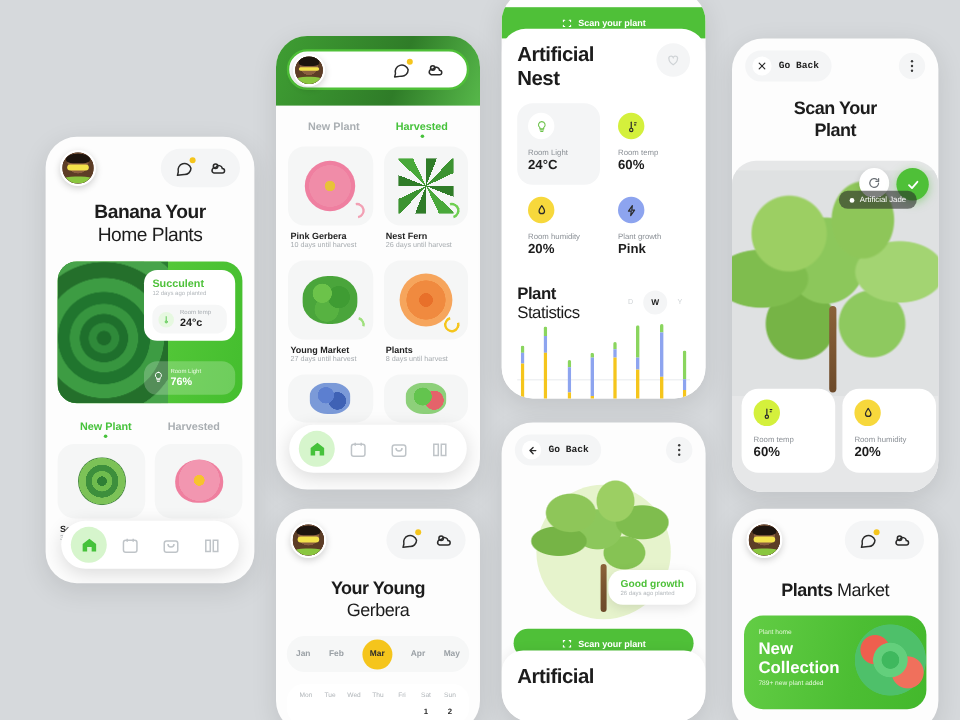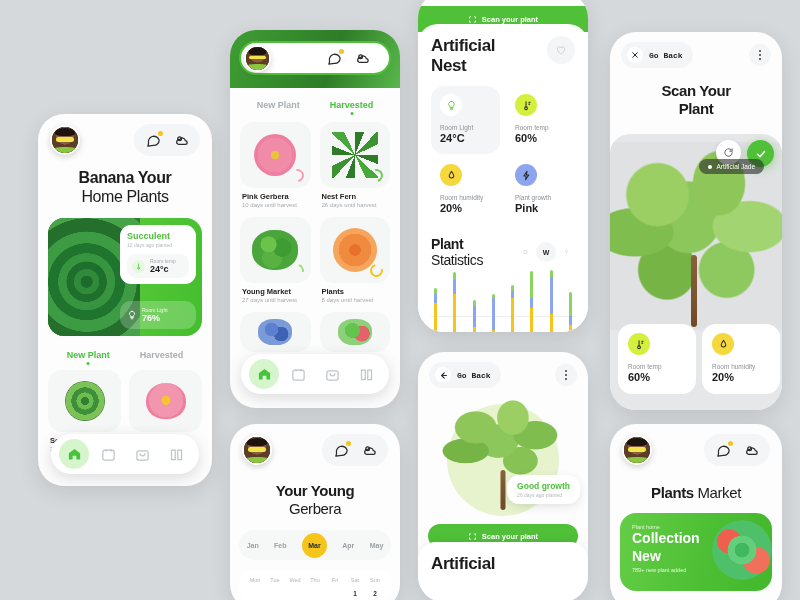--- a/index.html
+++ b/index.html
@@ -709,22 +709,22 @@
 
   <div style="text-align:center; font-size:15px; color:#1c1c1c; letter-spacing:-.4px; margin-top:14px;">
     <span style="font-weight:700;">Plants</span>
     <span style="font-weight:400;">Market</span>
   </div>
 
   <div style="margin:12px 10px 0; height:78px; border-radius:16px; position:relative;
               overflow:hidden; background:linear-gradient(100deg,#63cd45,#4cbe33 60%,#43b82c);
               padding:11px 12px;">
     <div style="font-size:5.5px; color:#dff7d2;">Plant home</div>
+    <div style="font-size:14px; font-weight:700; color:#fff; line-height:16px; margin-top:2px;">New</div>
     <div style="font-size:14px; font-weight:700; color:#fff; line-height:16px;">Collection</div>
-    <div style="font-size:14px; font-weight:700; color:#fff; line-height:16px; margin-top:2px;">New</div>
     <div style="font-size:5.5px; color:#e4f9da; margin-top:3px;">789+ new plant added</div>
     <div style="position:absolute; right:-10px; top:-6px; width:80px; height:86px;
                 background:
                   radial-gradient(circle at 50% 50%, #3fb85e 0 12%, transparent 13%),
                   radial-gradient(circle at 50% 50%, #63cf7c 0 24%, transparent 25%),
                   radial-gradient(circle at 34% 40%, #ee5f4e 0 16%, transparent 17%),
                   radial-gradient(circle at 68% 62%, #f0705c 0 17%, transparent 18%),
                   radial-gradient(circle at 50% 50%, #4ec06a 0 50%, transparent 51%),
                   transparent; border-radius:50%;"></div>
   </div>

